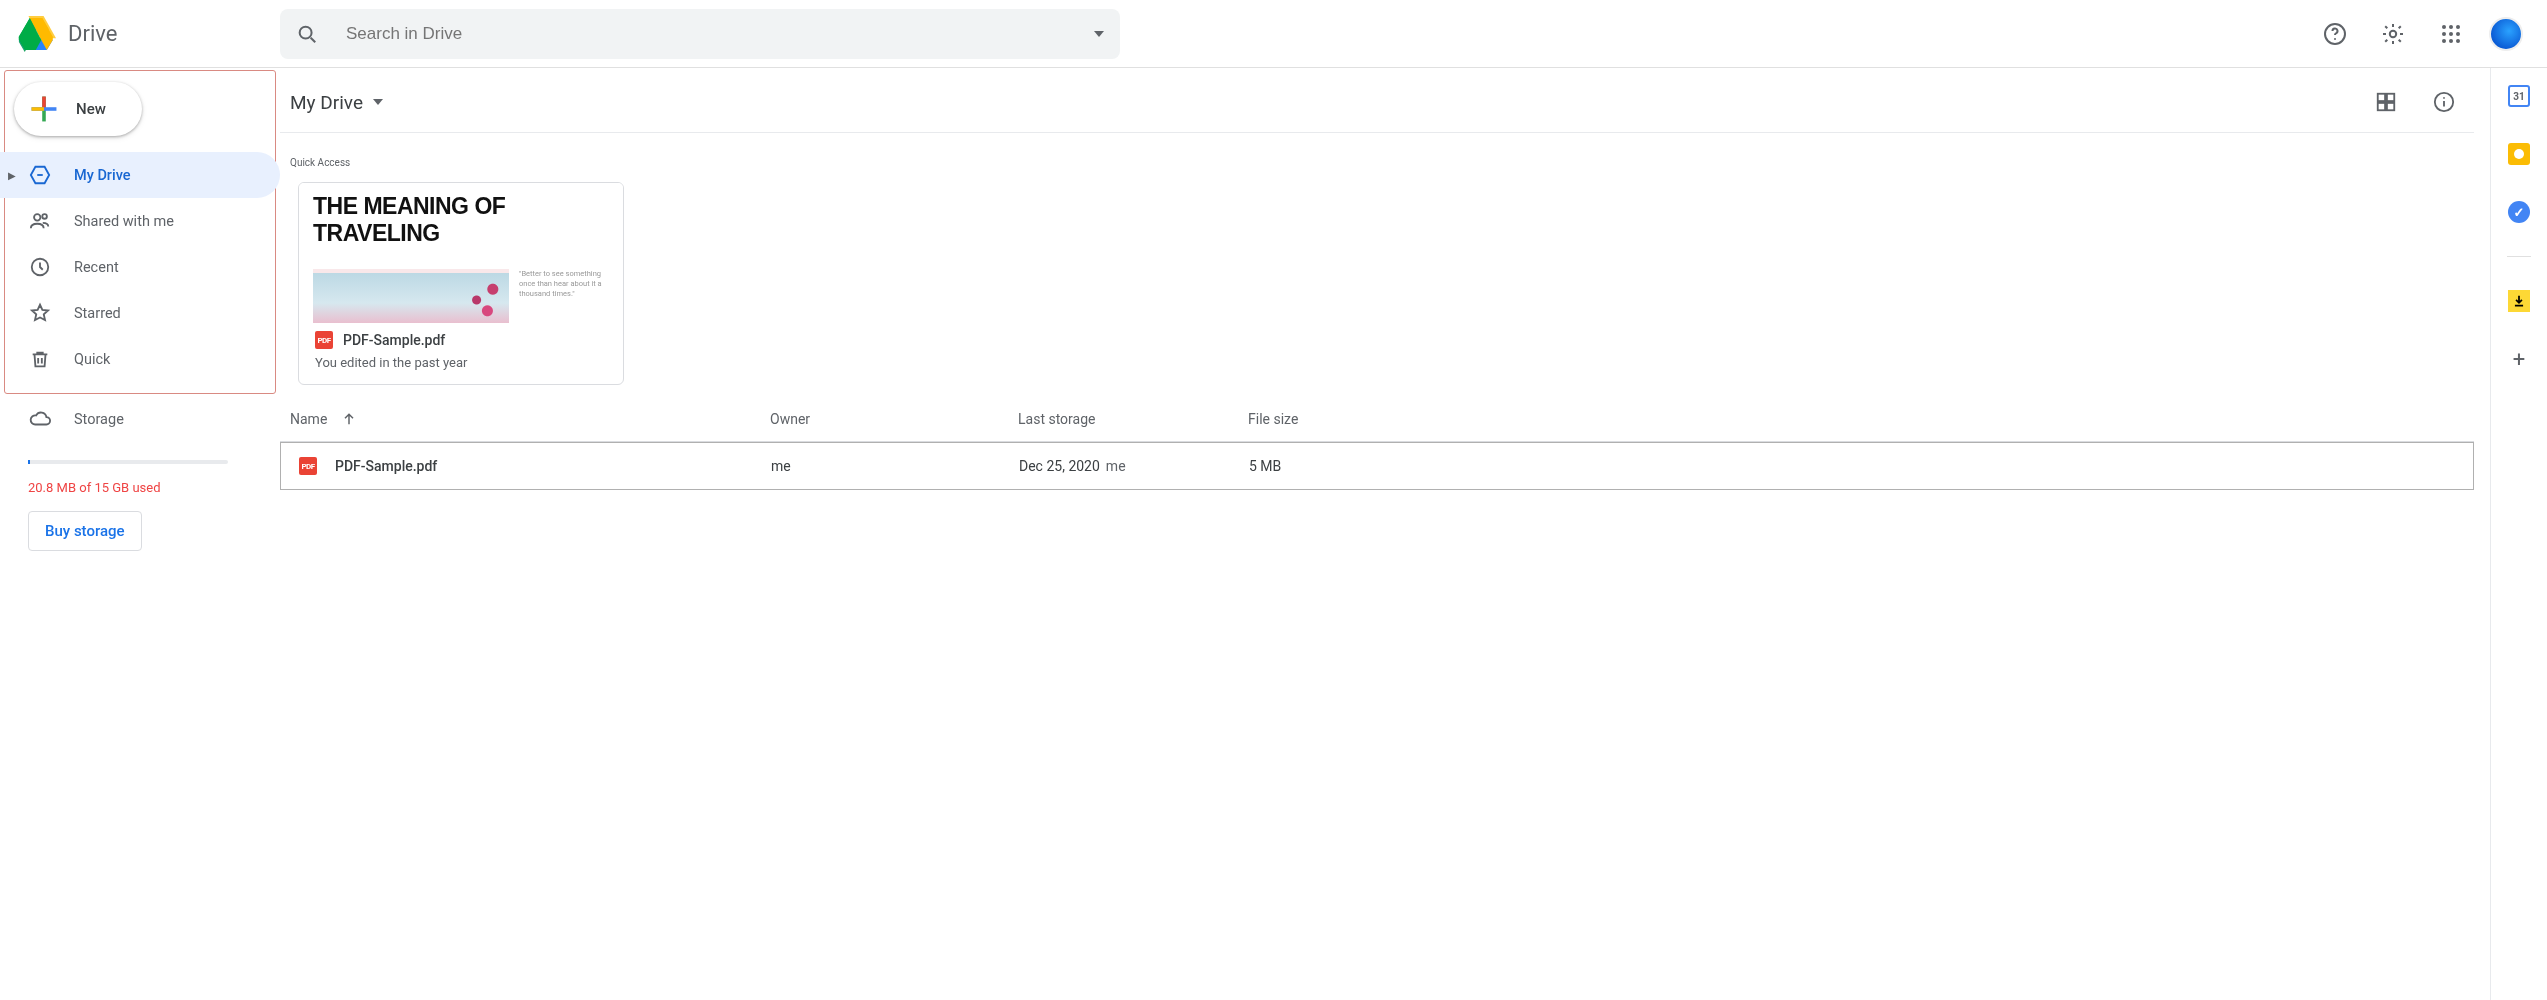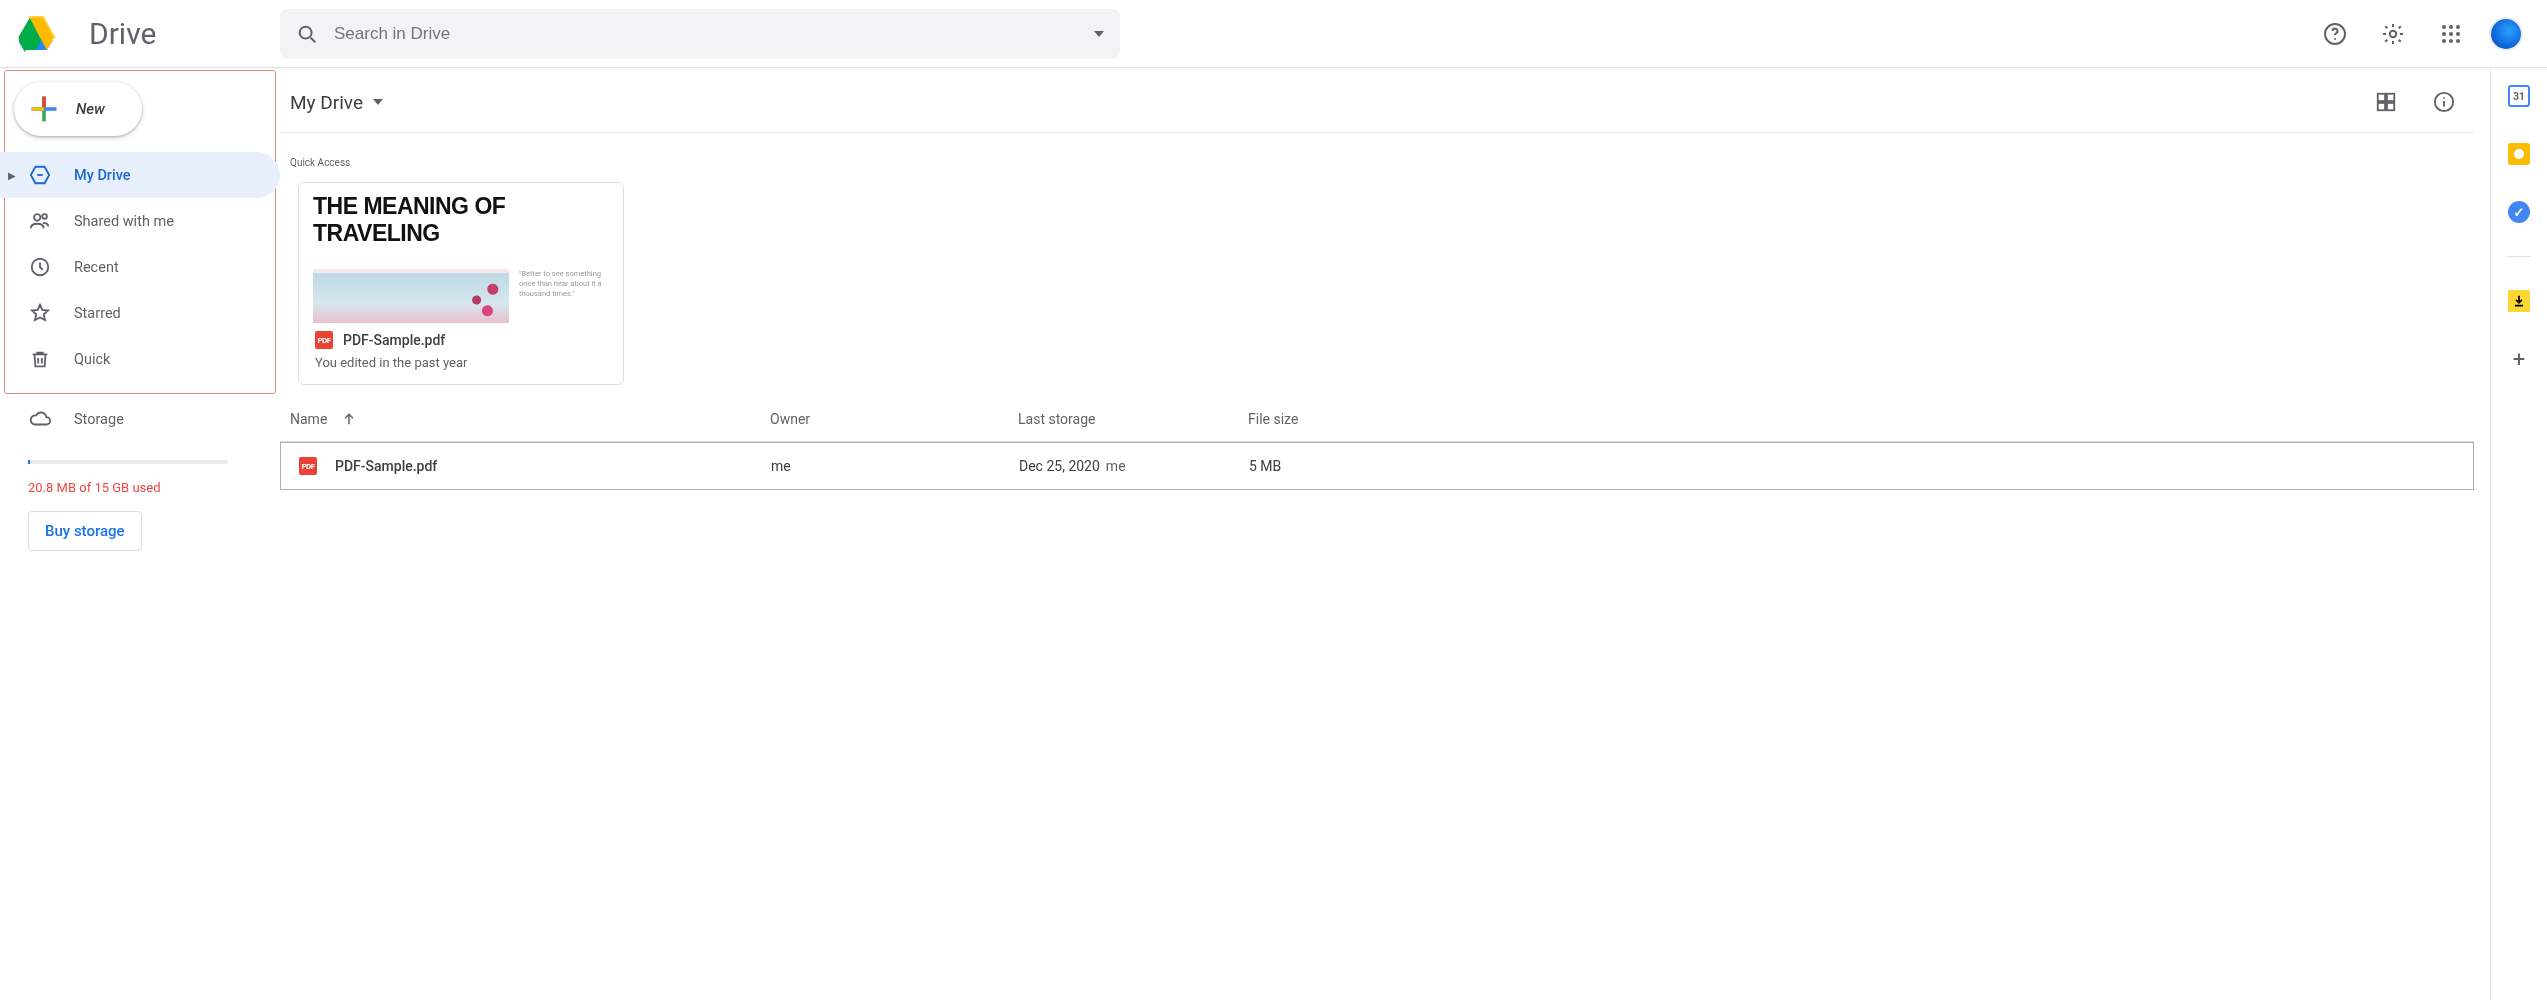--- a/index.html
+++ b/index.html
@@ -4,25 +4,25 @@
 <style>
   * { box-sizing: border-box; margin: 0; padding: 0; }
   body { font-family: 'Google Sans', Roboto, Arial, sans-serif; color: #3c4043; background: #fff; overflow: hidden; }
   .app { display: flex; flex-direction: column; width: 2547px; height: 1000px; }
 
   
   .header {
     display: flex; align-items: center; height: 68px; padding: 0 16px; border-bottom: 1px solid #e0e0e0; gap: 24px;
   }
   .logo-wrap { display: flex; align-items: center; gap: 12px; min-width: 240px; }
-  .logo-text { font-size: 30px; color: #5f6368; margin-left: 21px; }
+  .logo-text { font-size: 22px; color: #5f6368; }
   .logo-svg { width: 40px; height: 40px; }
   .search-bar {
     display: flex; align-items: center; width: 840px; height: 50px; background: #f1f3f4; border-radius: 8px;
-    padding: 0 16px; gap: 16px;
+    padding: 0 16px; gap: 28px;
   }
   .search-bar input {
     flex: 1; border: none; background: transparent; font-size: 17px; color: #5f6368; outline: none;
   }
   .search-bar .icon-slot { color: #5f6368; display: flex; align-items: center; }
   .header-spacer { flex: 1; }
   .header-icons { display: flex; align-items: center; gap: 18px; padding-right: 8px; }
   .hdr-btn { width: 40px; height: 40px; display: flex; align-items: center; justify-content: center; border-radius: 50%; cursor: pointer; color:#5f6368; }
   .avatar { width: 34px; height: 34px; border-radius: 50%; background: radial-gradient(circle at 60% 40%, #2aa2ff, #0c5dd6 70%); border: 2px solid #eee; }
 
@@ -33,21 +33,21 @@
   .right-rail { width: 56px; display: flex; flex-direction: column; align-items: center; padding-top: 14px; gap: 30px; }
 
   
   .highlight-box {
     position: absolute; top: 2px; left: 4px; width: 272px; height: 324px;
     border: 1.5px solid #d98a82; border-radius: 3px; pointer-events: none;
   }
   .new-btn {
     display: flex; align-items: center; gap: 16px; width: 128px; height: 54px; margin: 4px 0 16px 14px;
     border-radius: 30px; box-shadow: 0 1px 3px rgba(0,0,0,0.3), 0 2px 6px rgba(0,0,0,0.08);
-    padding: 0 22px 0 14px; background: #fff; cursor: pointer; font-style: italic;
+    padding: 0 22px 0 14px; background: #fff; cursor: pointer;
   }
   .new-btn .plus { width: 32px; height: 32px; }
   .new-btn-label { font-size: 15px; color: #3c4043; font-weight: 500; }
   .nav-item {
     display: flex; align-items: center; height: 46px; padding-left: 28px; gap: 22px;
     border-radius: 0 23px 23px 0; font-size: 14.5px; color: #5f6368; cursor: pointer;
   }
   .nav-item.active { background: #e8f0fe; color: #1967d2; font-weight: 500; }
   .nav-item .nav-icon { width: 24px; display: flex; align-items: center; justify-content: center; }
   .nav-item .disclosure { position: absolute; left: 8px; font-size: 10px; color: #5f6368; }

